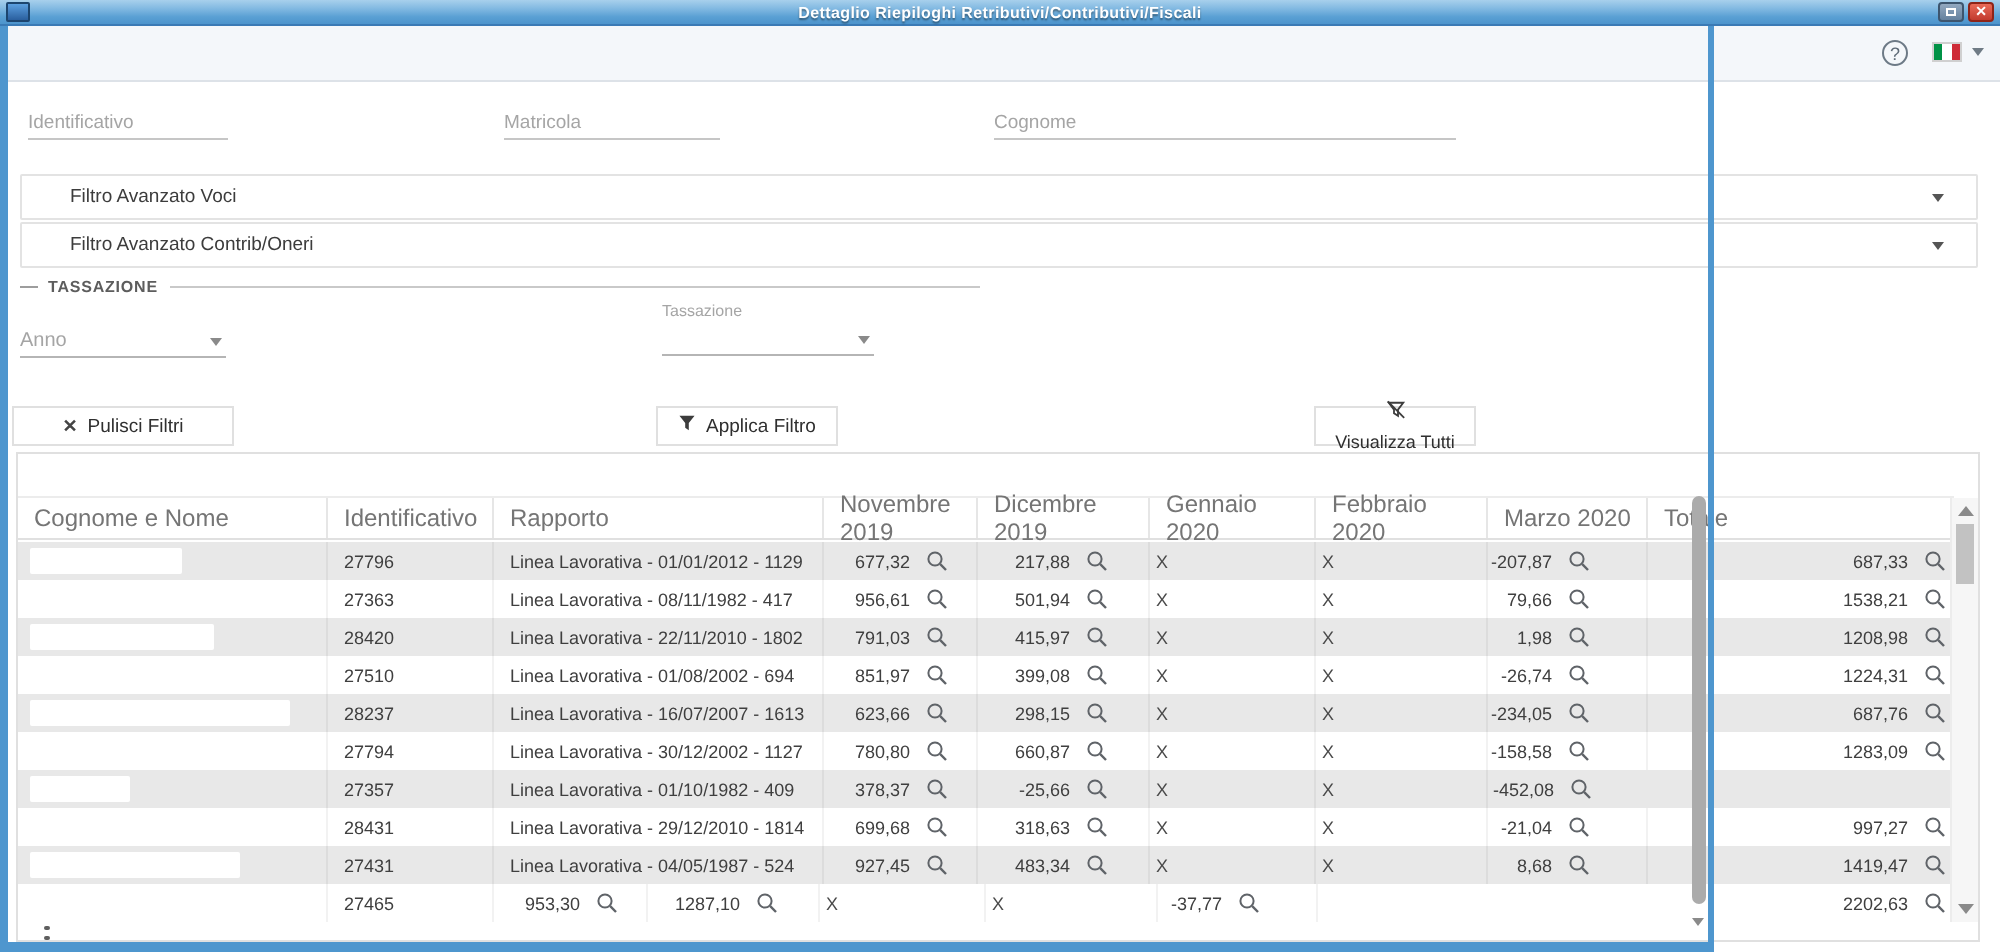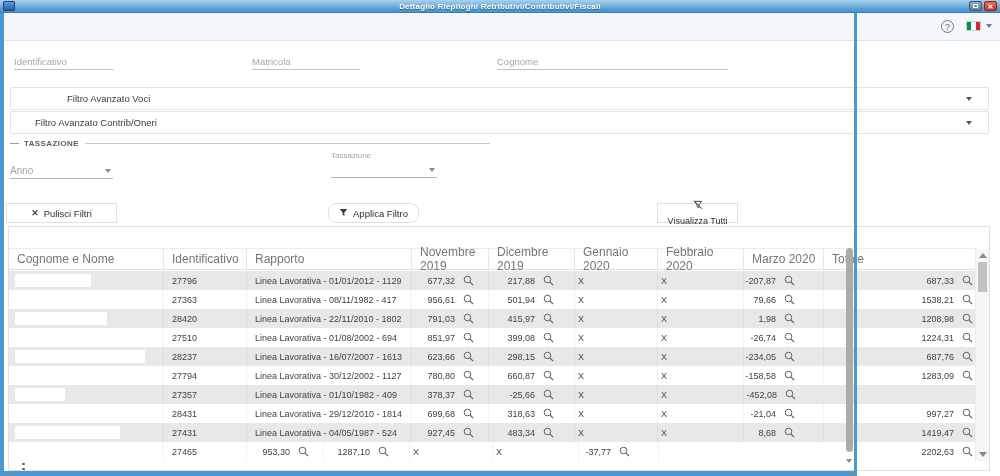--- a/index.html
+++ b/index.html
@@ -138,21 +138,21 @@
   <div class="mfield" style="left:14px; top:52px; width:100px;">
     <span class="ph">Identificativo</span>
   </div>
   <div class="mfield" style="left:252px; top:52px; width:108px;">
     <span class="ph">Matricola</span>
   </div>
   <div class="mfield" style="left:497px; top:52px; width:231px;">
     <span class="ph">Cognome</span>
   </div>
 
-  <div class="accordion" style="top:87px;padding-left:32px;">
+  <div class="accordion" style="top:87px;">
     <span class="alabel">Filtro Avanzato Voci</span>
     <span class="caret"></span>
   </div>
   <div class="accordion" style="top:111px;">
     <span class="alabel">Filtro Avanzato Contrib/Oneri</span>
     <span class="caret"></span>
   </div>
 
   <div class="legend">
     <span class="dash"></span>
@@ -167,21 +167,21 @@
 
   <span class="flabel" style="left:331px; top:151px;">Tassazione</span>
   <div class="mfield msel" style="left:331px; top:162px; width:106px; height:16px; border-bottom-color:#b5b5b5;">
     <span class="sel-caret"></span>
   </div>
 
   <button class="abtn" style="left:6px; width:111px;">
     <span class="x">✕</span>
     <span>Pulisci Filtri</span>
   </button>
-  <button class="abtn" style="left:328px; width:91px;border-radius:8px;">
+  <button class="abtn" style="left:328px; width:91px;">
     <span>
       <svg width="9" height="9" viewBox="0 0 10 10">
           <path d="M0.8 1 h8.4 L6 5 v4 L4 7.6 V5 Z" fill="#3c3c3c"></path>
         </svg>
     </span>
     <span>Applica Filtro</span>
   </button>
   <button class="abtn" style="left:657px; width:81px; gap:4px; font-size:9px;flex-direction:column;">
     <span>
       <svg width="10" height="10" viewBox="0 0 11 11">

